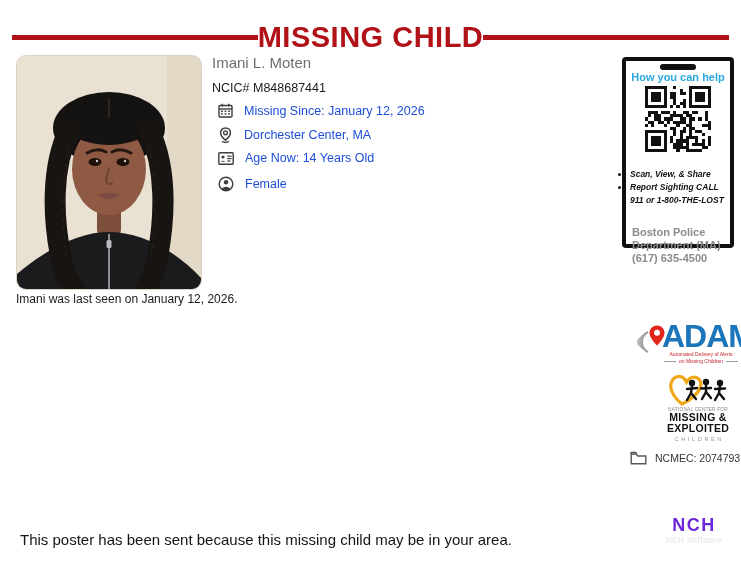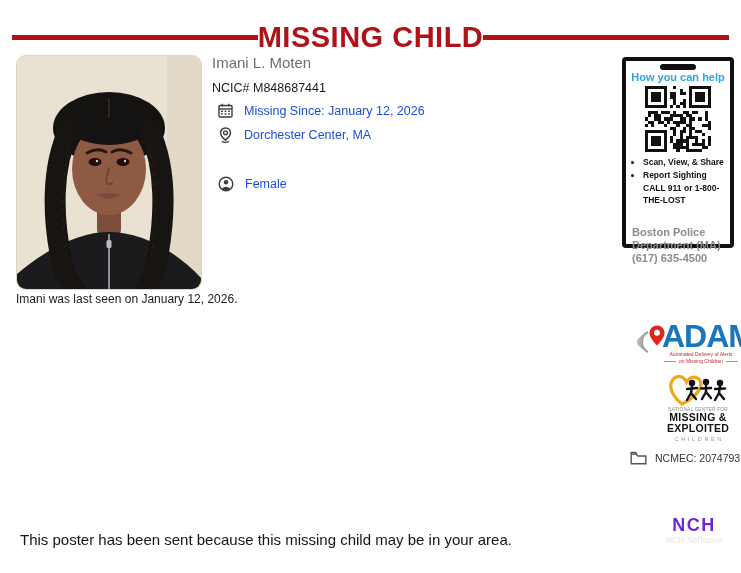--- a/index.html
+++ b/index.html
@@ -21,21 +21,21 @@
   .drow{position:absolute;left:218px;display:flex;align-items:center;gap:11px;font-size:12.5px;color:#1d4ed8;}
   .drow svg{flex:0 0 auto;}
   .drow.r0{top:103px;} .drow.r1{top:127px;} .drow.r2{top:151px;} .drow.r3{top:176px;}
   .caption{position:absolute;left:16px;top:292px;font-size:12px;color:#1a1a1a;}
   
   .phone{position:absolute;left:622px;top:57px;width:112px;height:191px;border:4px solid #101010;
     border-radius:4px;box-sizing:border-box;background:#fff;}
   .notch{position:absolute;top:3px;left:50%;transform:translateX(-50%);width:36px;height:6px;background:#101010;border-radius:3px;}
   .help-heading{margin-top:10px;text-align:center;color:#29A9E0;font-weight:bold;font-size:11px;}
   .qr{width:66px;height:66px;margin:3px auto 0;}
-  .bullets{margin:4px 0 0;padding:0 5px 0 17px;font-size:8.5px;font-weight:bold;color:#111;line-height:1.45;}
+  .bullets{margin:16px 0 0;padding:0 5px 0 4px;font-size:8.5px;font-weight:bold;color:#111;line-height:1.45;font-style:italic;}
   .bullets li{margin:0 0 1px;}
   
   .agency{position:absolute;left:632px;top:226px;font-size:11px;color:#8b8b8b;line-height:12.8px;font-weight:bold;}
   
   .adam{position:absolute;left:632px;top:325px;width:112px;height:37px;}
   .adam-arcs{position:absolute;left:0;top:3px;}
   .adam-pin{position:absolute;left:17px;top:0;}
   .adam-main{position:absolute;left:30px;top:0;width:78px;text-align:center;}
   .adam-word{font-size:32px;font-weight:800;color:#1B75BB;letter-spacing:-1px;line-height:22px;}
   .adam-tm{font-size:5px;vertical-align:top;color:#1B75BB;}
@@ -119,20 +119,31 @@
 
   <div class="drow r1">
     <svg width="15" height="16" viewBox="0 0 15 16">
       <path d="M7.5,1 C4.7,1 2.6,3.1 2.6,5.8 C2.6,9.4 7.5,13.2 7.5,13.2 C7.5,13.2 12.4,9.4 12.4,5.8 C12.4,3.1 10.3,1 7.5,1 Z" fill="none" stroke="#3d3d3d" stroke-width="1.5"></path>
       <circle cx="7.5" cy="5.8" r="1.9" fill="none" stroke="#3d3d3d" stroke-width="1.4"></circle>
       <path d="M4.4,14.6 Q7.5,16 10.6,14.6" fill="none" stroke="#3d3d3d" stroke-width="1.3" stroke-linecap="round"></path>
     </svg>
     <span>Dorchester Center, MA</span>
   </div>
 
+  <div class="drow r2">
+    <svg width="16" height="13" viewBox="0 0 16 13">
+      <rect x="0.8" y="0.8" width="14.4" height="11.4" rx="1" fill="none" stroke="#3d3d3d" stroke-width="1.4"></rect>
+      <circle cx="5" cy="5" r="1.6" fill="#3d3d3d"></circle>
+      <path d="M2.6,9.8 Q5,7.6 7.4,9.8" fill="#3d3d3d"></path>
+      <line x1="9.2" y1="4.2" x2="13.6" y2="4.2" stroke="#3d3d3d" stroke-width="1.2"></line>
+      <line x1="9.2" y1="6.6" x2="13.6" y2="6.6" stroke="#3d3d3d" stroke-width="1.2"></line>
+      <line x1="9.2" y1="9" x2="12.4" y2="9" stroke="#3d3d3d" stroke-width="1.2"></line>
+    </svg>
+    <span>Age Now: 14 Years Old</span>
+  </div>
 
   <div class="drow r3">
     <svg width="16" height="16" viewBox="0 0 16 16">
       <circle cx="8" cy="8" r="6.8" fill="none" stroke="#3d3d3d" stroke-width="1.4"></circle>
       <circle cx="8" cy="6.2" r="2.2" fill="#3d3d3d"></circle>
       <path d="M3.6,12.6 Q8,8.8 12.4,12.6 Q10.4,14.6 8,14.6 Q5.6,14.6 3.6,12.6 Z" fill="#3d3d3d"></path>
     </svg>
     <span>Female</span>
   </div>
 

